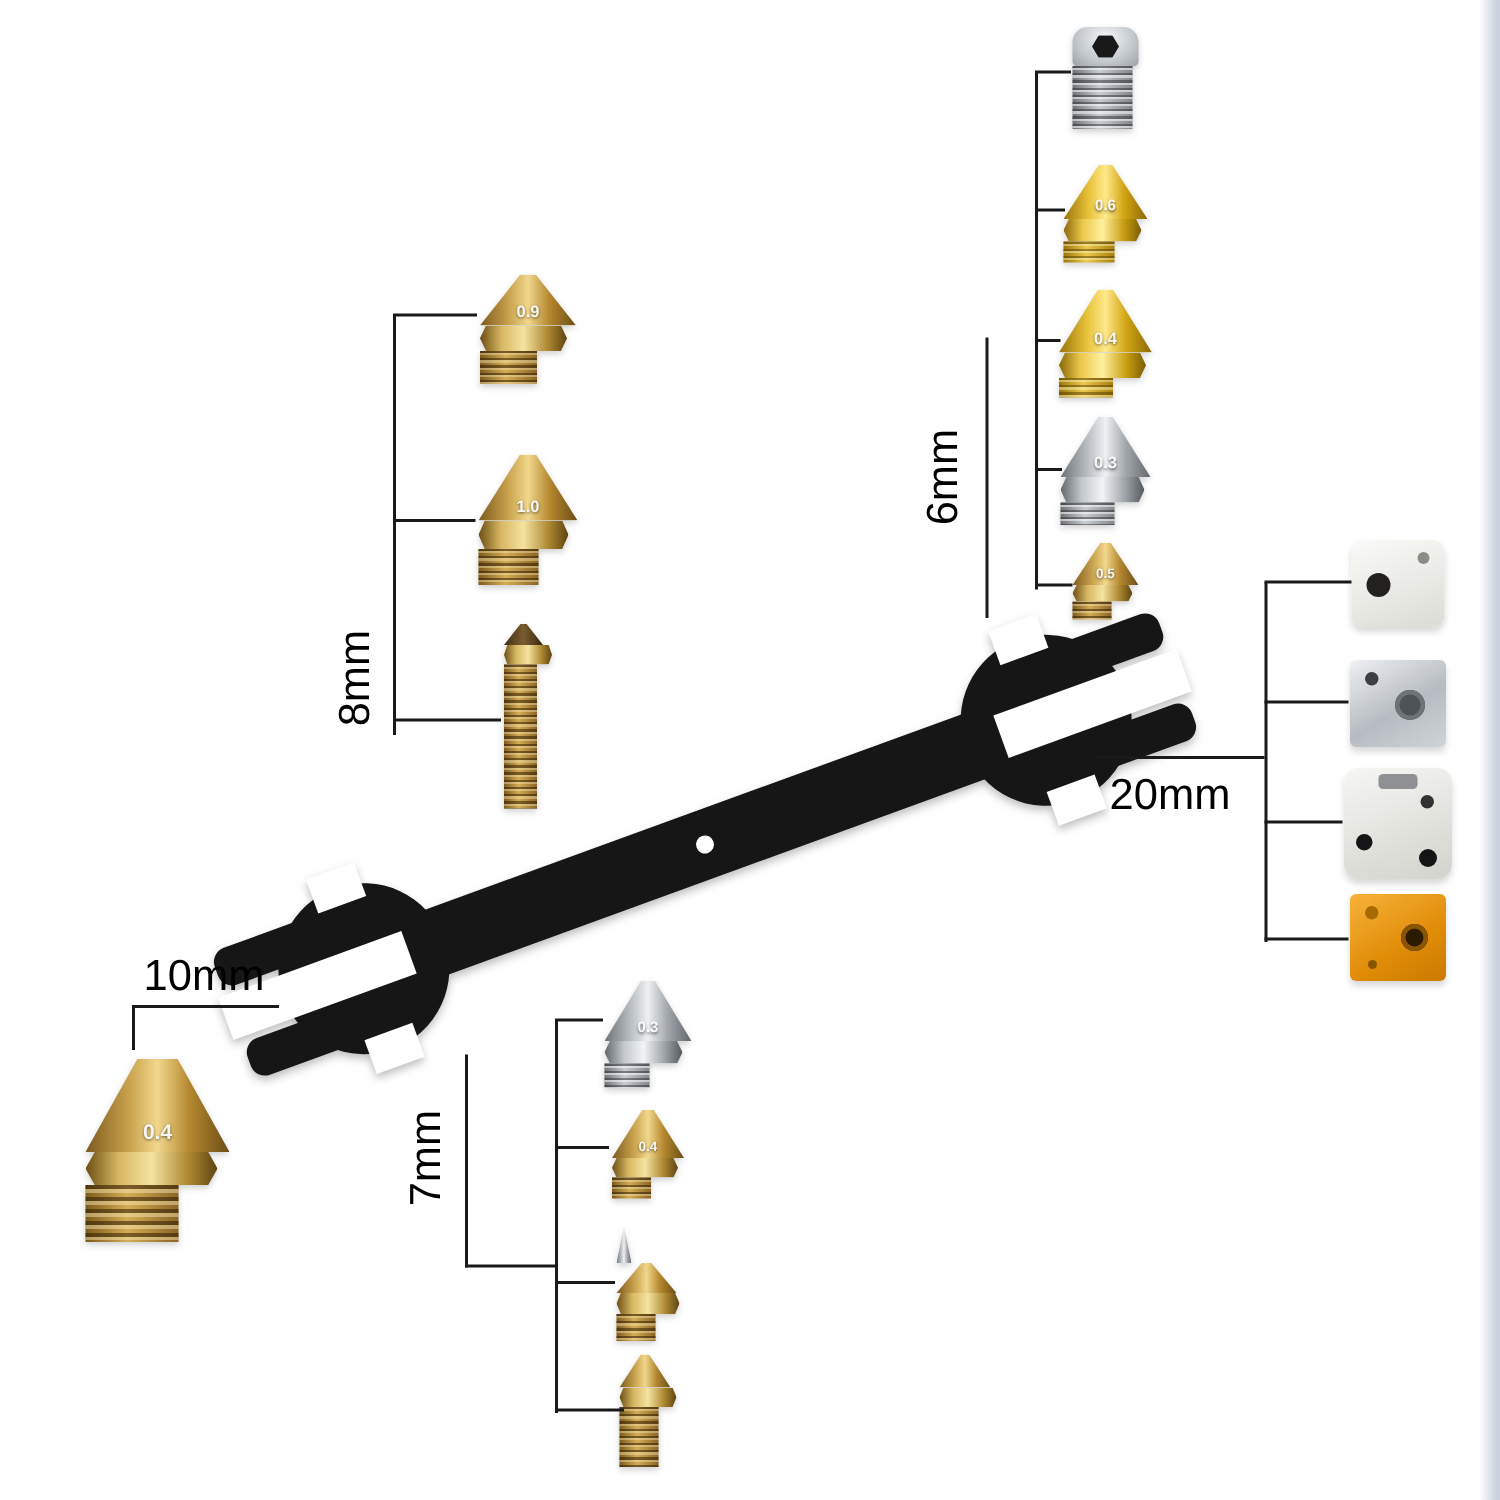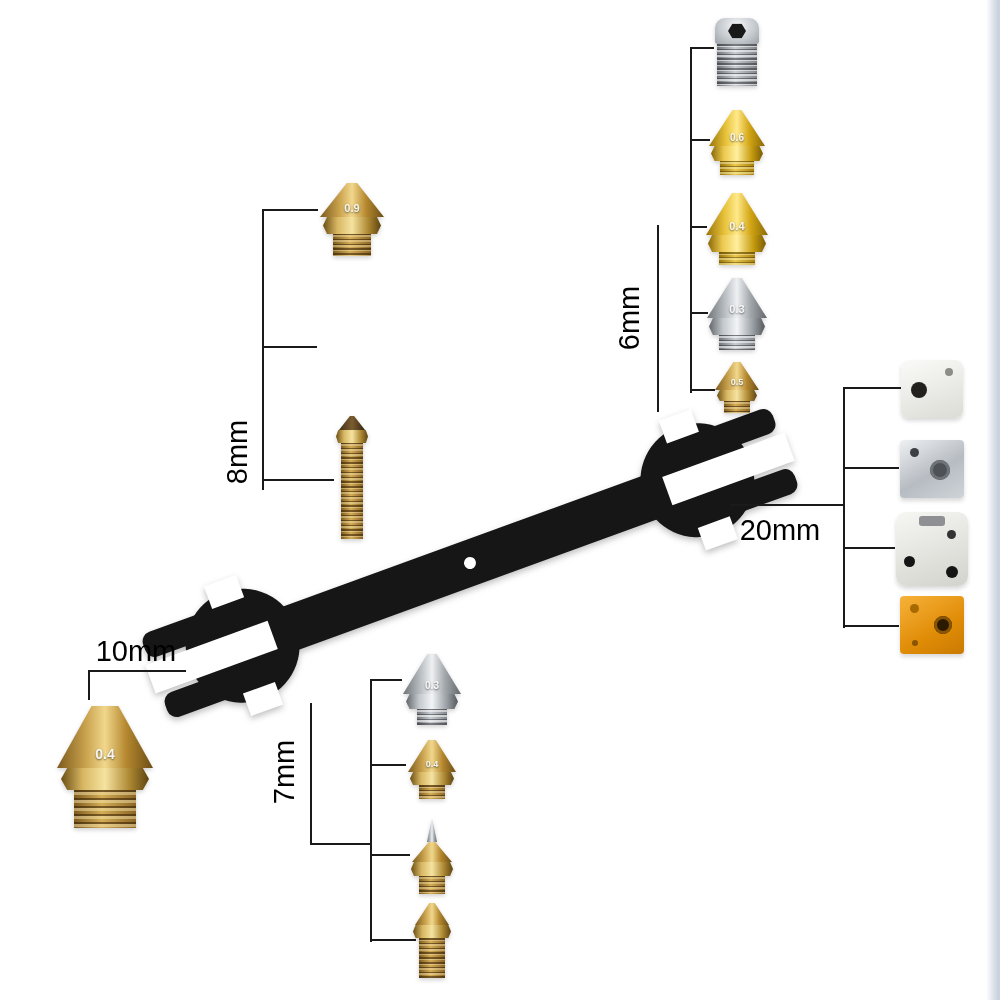--- a/index.html
+++ b/index.html
@@ -7,21 +7,21 @@
           font-family:"Liberation Sans",sans-serif;color:#000;}
   .edge-strip{position:absolute;right:0;top:0;width:14px;height:100%;
           background:linear-gradient(90deg,rgba(201,210,222,0),#c9d2de 85%);}
 
   
   .ln{position:absolute;background:#1a1a1a;}
   .dim{position:absolute;font-size:29px;line-height:30px;text-align:center;color:#000;}
   .dim.vert{transform:rotate(-90deg);}
 
   
-  .nozzle{position:absolute;display:flex;flex-direction:column;align-items:center;
+  .nozzle{position:absolute;display:flex;flex-direction:column;align-items:flex-start;
           filter:drop-shadow(0 2px 2px rgba(0,0,0,.18));}
   .cone{position:relative;clip-path:polygon(42% 0,58% 0,100% 100%,0 100%);}
   .cone.flat{clip-path:polygon(36% 0,64% 0,100% 100%,0 100%);}
   .needle{clip-path:polygon(50% 0,100% 100%,0 100%);}
   .hexb{clip-path:polygon(0 50%,7% 0,93% 0,100% 50%,93% 100%,7% 100%);}
   .nlabel{position:absolute;left:0;right:0;bottom:3px;text-align:center;
           color:rgba(255,255,255,.92);text-shadow:0 1px 2px rgba(0,0,0,.55);font-weight:bold;}
 
   .cone-brass{background:linear-gradient(90deg,#7c5a1d,#c9a24d 30%,#f1d78c 50%,#b5882f 72%,#6b4d15);}
   .hex-brass{background:linear-gradient(90deg,#6b4e13,#d8b763 25%,#f5e3a0 50%,#ad8832 78%,#5d4310);}
@@ -77,20 +77,27 @@
   </svg>
 
   <div class="nozzle" style="left:320px;top:183px;width:64px;">
     <div class="cone cone-brass" style="width:64px;height:34px;">
       <span class="nlabel" style="font-size:11px;">0.9</span>
     </div>
     <div class="hexb hex-brass" style="width:58px;height:17px;"></div>
     <div class="thread-brass" style="width:38px;height:22px;"></div>
   </div>
 
+  <div class="nozzle" style="left:319px;top:303px;width:66px;">
+    <div class="cone cone-brass" style="width:66px;height:44px;">
+      <span class="nlabel" style="font-size:11px;">1.0</span>
+    </div>
+    <div class="hexb hex-brass" style="width:60px;height:19px;"></div>
+    <div class="thread-brass" style="width:40px;height:24px;"></div>
+  </div>
 
   <div class="nozzle" style="left:336px;top:416px;width:32px;">
     <div class="cone cone-dark" style="width:26px;height:14px;"></div>
     <div class="hexb hex-brass" style="width:32px;height:13px;"></div>
     <div class="thread-brass" style="width:22px;height:96px;"></div>
   </div>
 
   <div class="ln" style="left:262px;top:210px;width:2px;height:280px;"></div>
   <div class="ln" style="left:262px;top:209px;width:56px;height:2px;"></div>
   <div class="ln" style="left:262px;top:346px;width:55px;height:2px;"></div>

